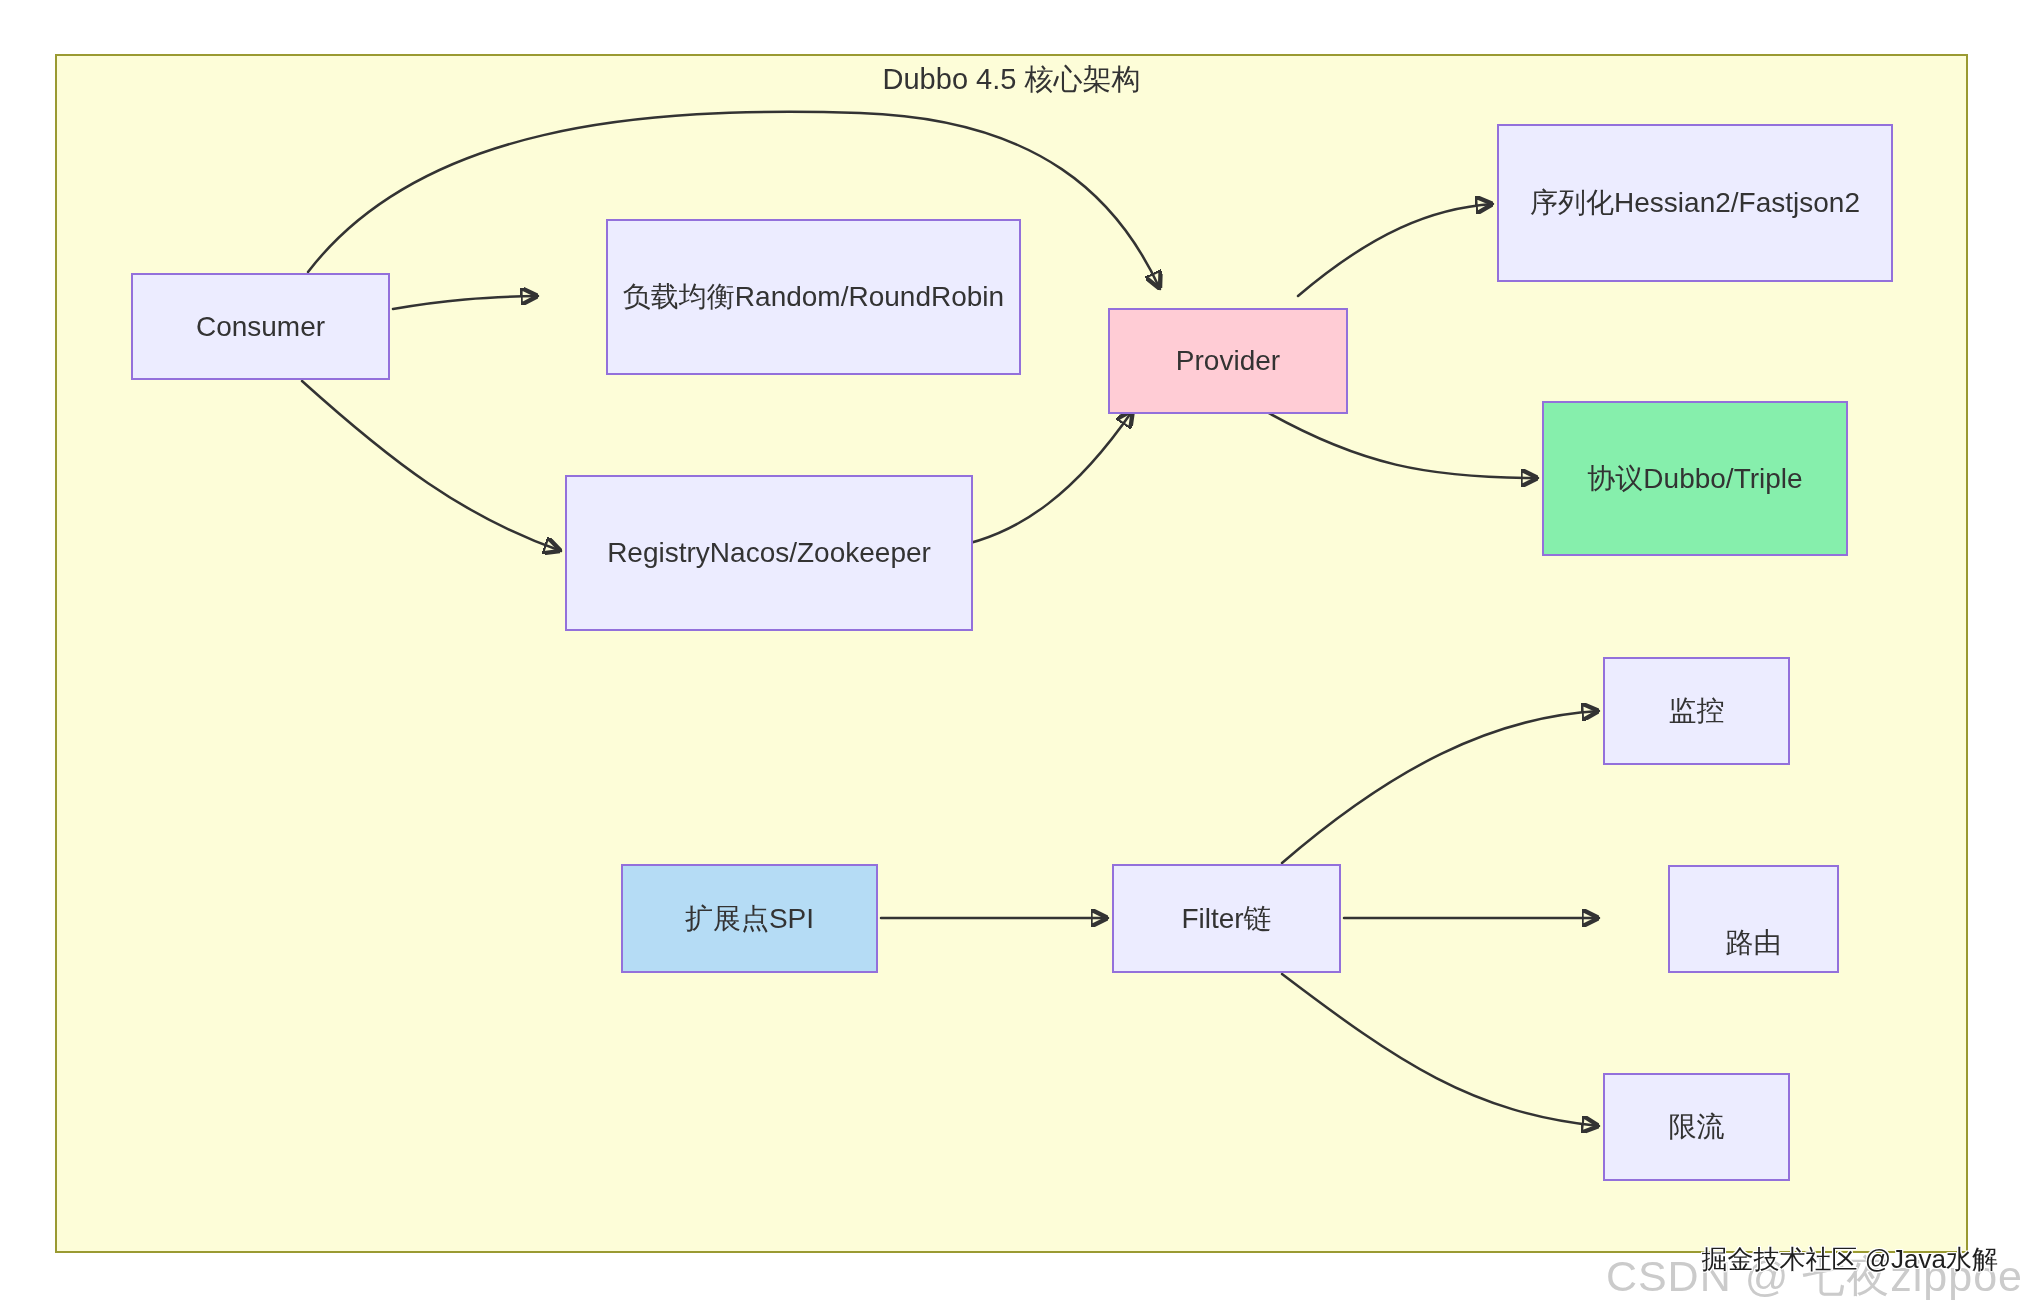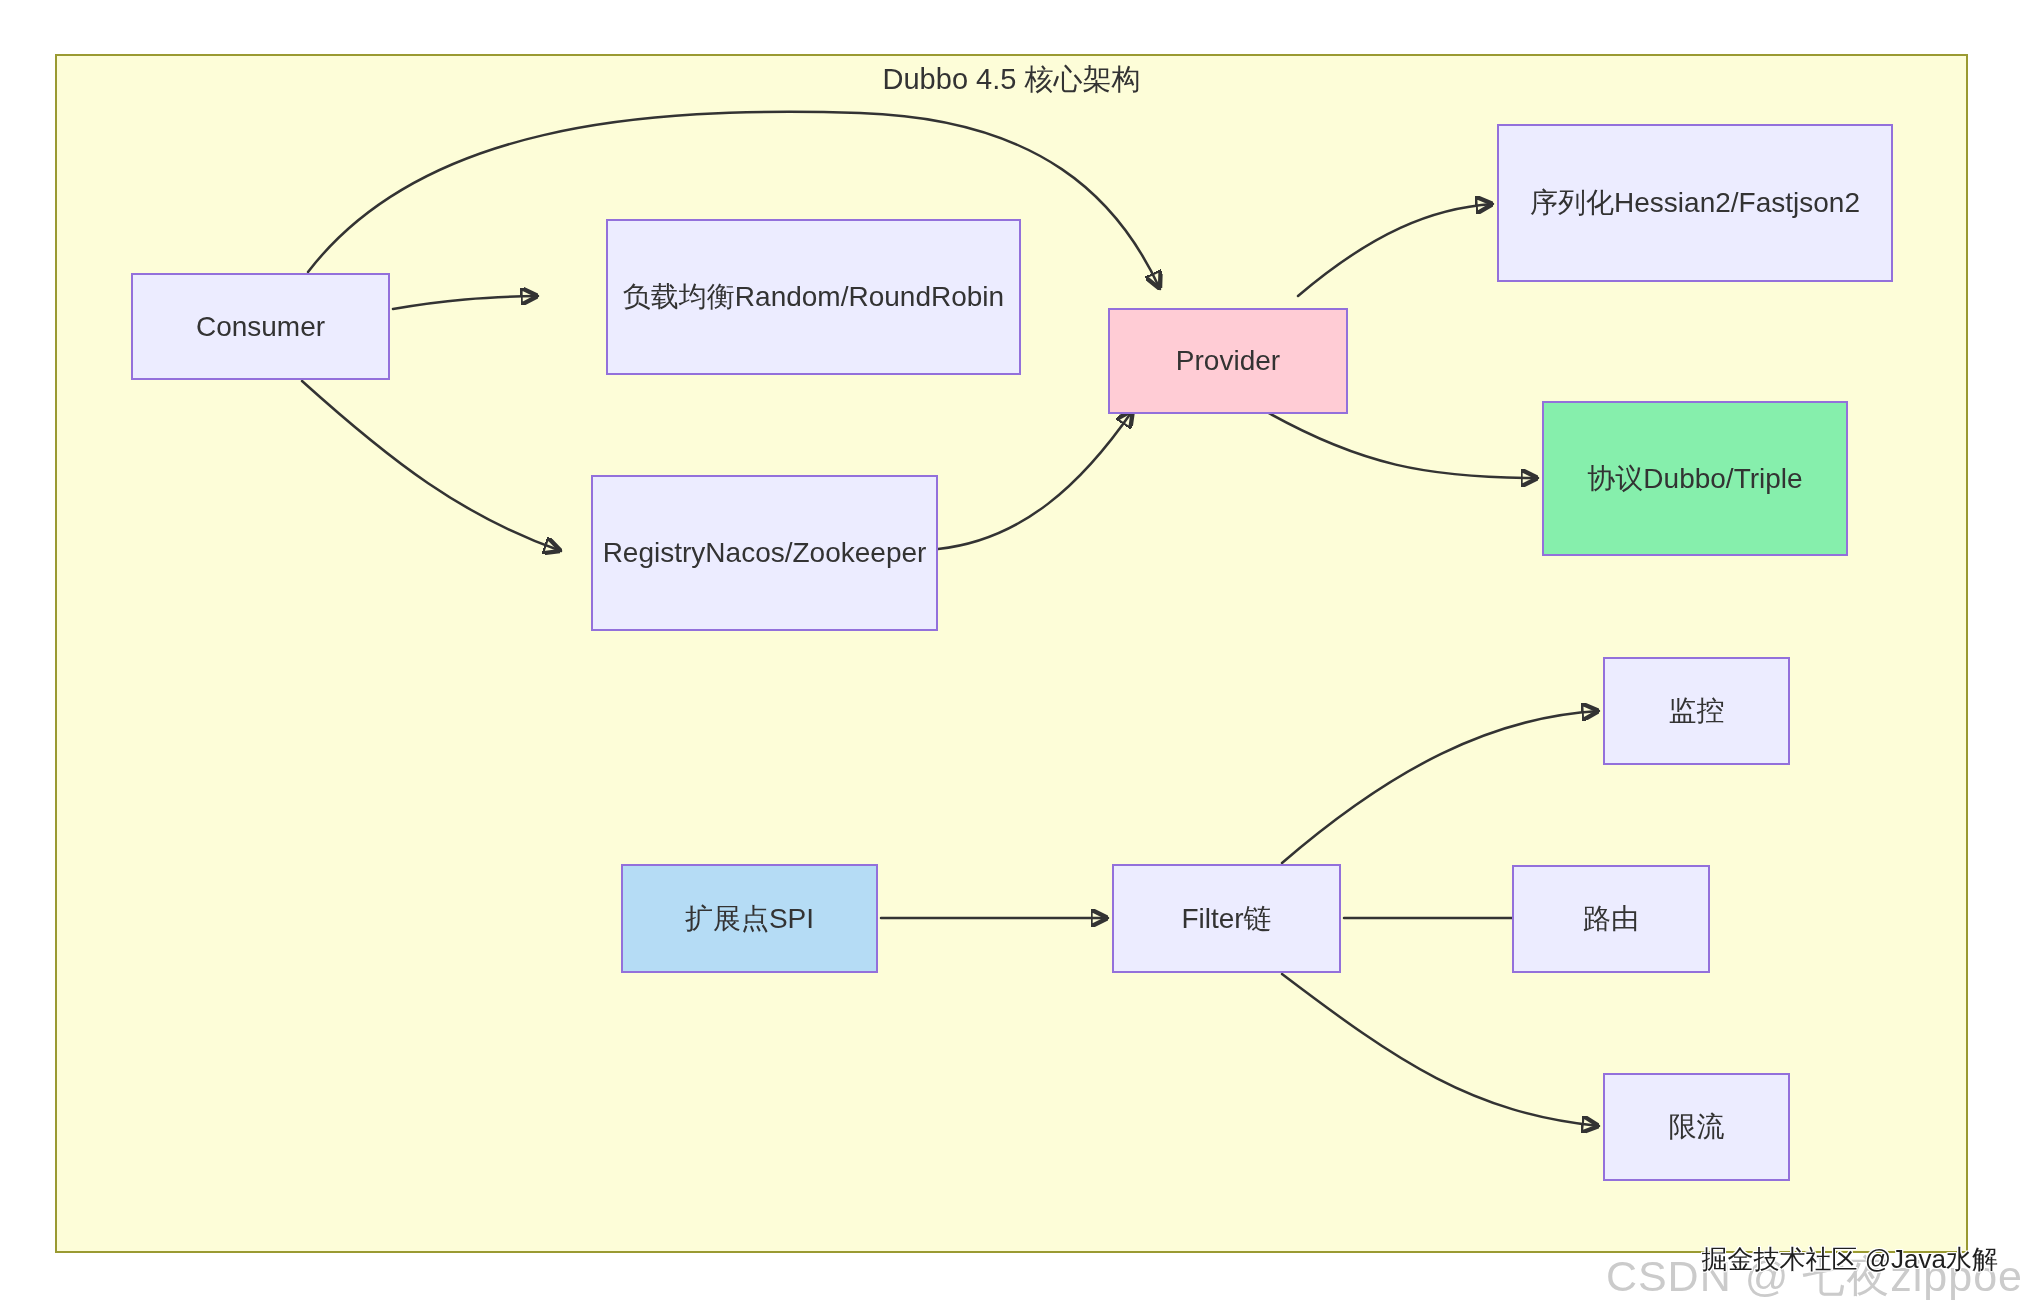--- a/index.html
+++ b/index.html
@@ -66,21 +66,21 @@
 
   <div class="node" style="left:131px; top:273px; width:259px; height:107px;">
     <div class="nl">Consumer</div>
   </div>
 
   <div class="node" style="left:562px; top:219px; width:415px; height:156px;margin-left:44px;">
     <div class="nl">负载均衡</div>
     <div class="nl">Random/RoundRobin</div>
   </div>
 
-  <div class="node" style="left:565px; top:475px; width:347px; height:156px;margin-left:26px;">
+  <div class="node" style="left:565px; top:475px; width:408px; height:156px;">
     <div class="nl">Registry</div>
     <div class="nl">Nacos/Zookeeper</div>
   </div>
 
   <div class="node" style="left: 1108px; top: 308px; width: 240px; height: 106px; background: rgb(255, 204, 213);">
     <div class="nl">Provider</div>
   </div>
 
   <div class="node" style="left:1497px; top:124px; width:396px; height:158px;">
     <div class="nl">序列化</div>
@@ -97,21 +97,21 @@
   </div>
 
   <div class="node" style="left:1112px; top:864px; width:229px; height:109px;">
     <div class="nl">Filter链</div>
   </div>
 
   <div class="node" style="left:1603px; top:657px; width:187px; height:108px;">
     <div class="nl">监控</div>
   </div>
 
-  <div class="node" style="left:1512px; top:865px; width:198px; height:108px;">
+  <div class="node" style="left:1668px; top:865px; width:171px; height:108px;align-items:flex-end;">
     <div class="nl">路由</div>
   </div>
 
   <div class="node" style="left:1603px; top:1073px; width:187px; height:108px;">
     <div class="nl">限流</div>
   </div>
 
   <div class="wm-light">CSDN @ 七夜zippoe</div>
   <div class="wm-dark">掘金技术社区 @Java水解</div>
 

